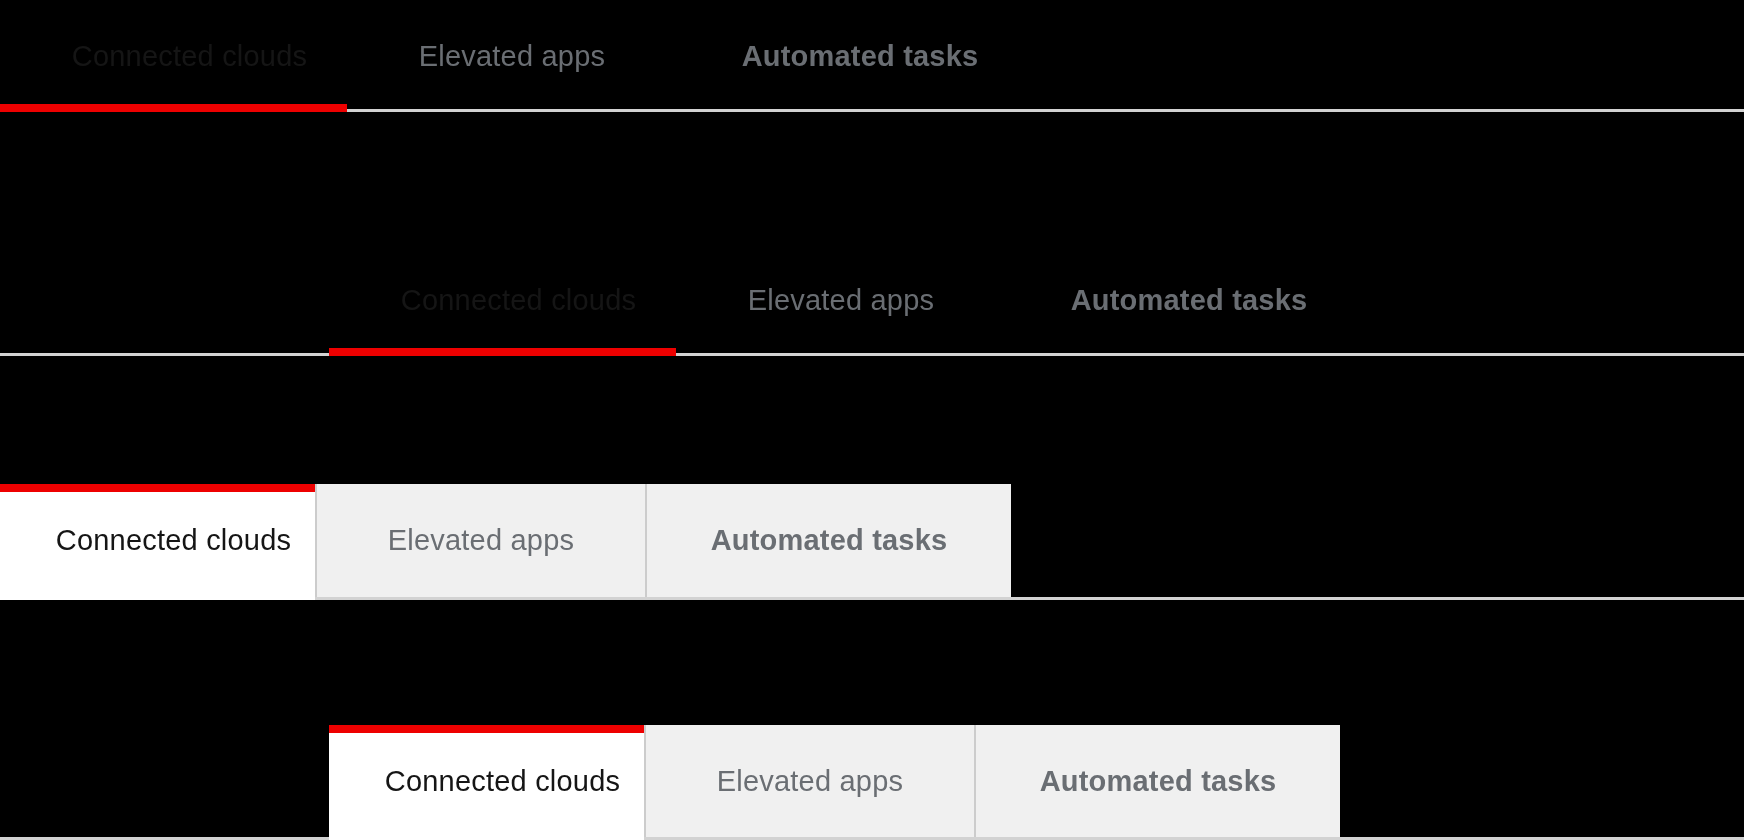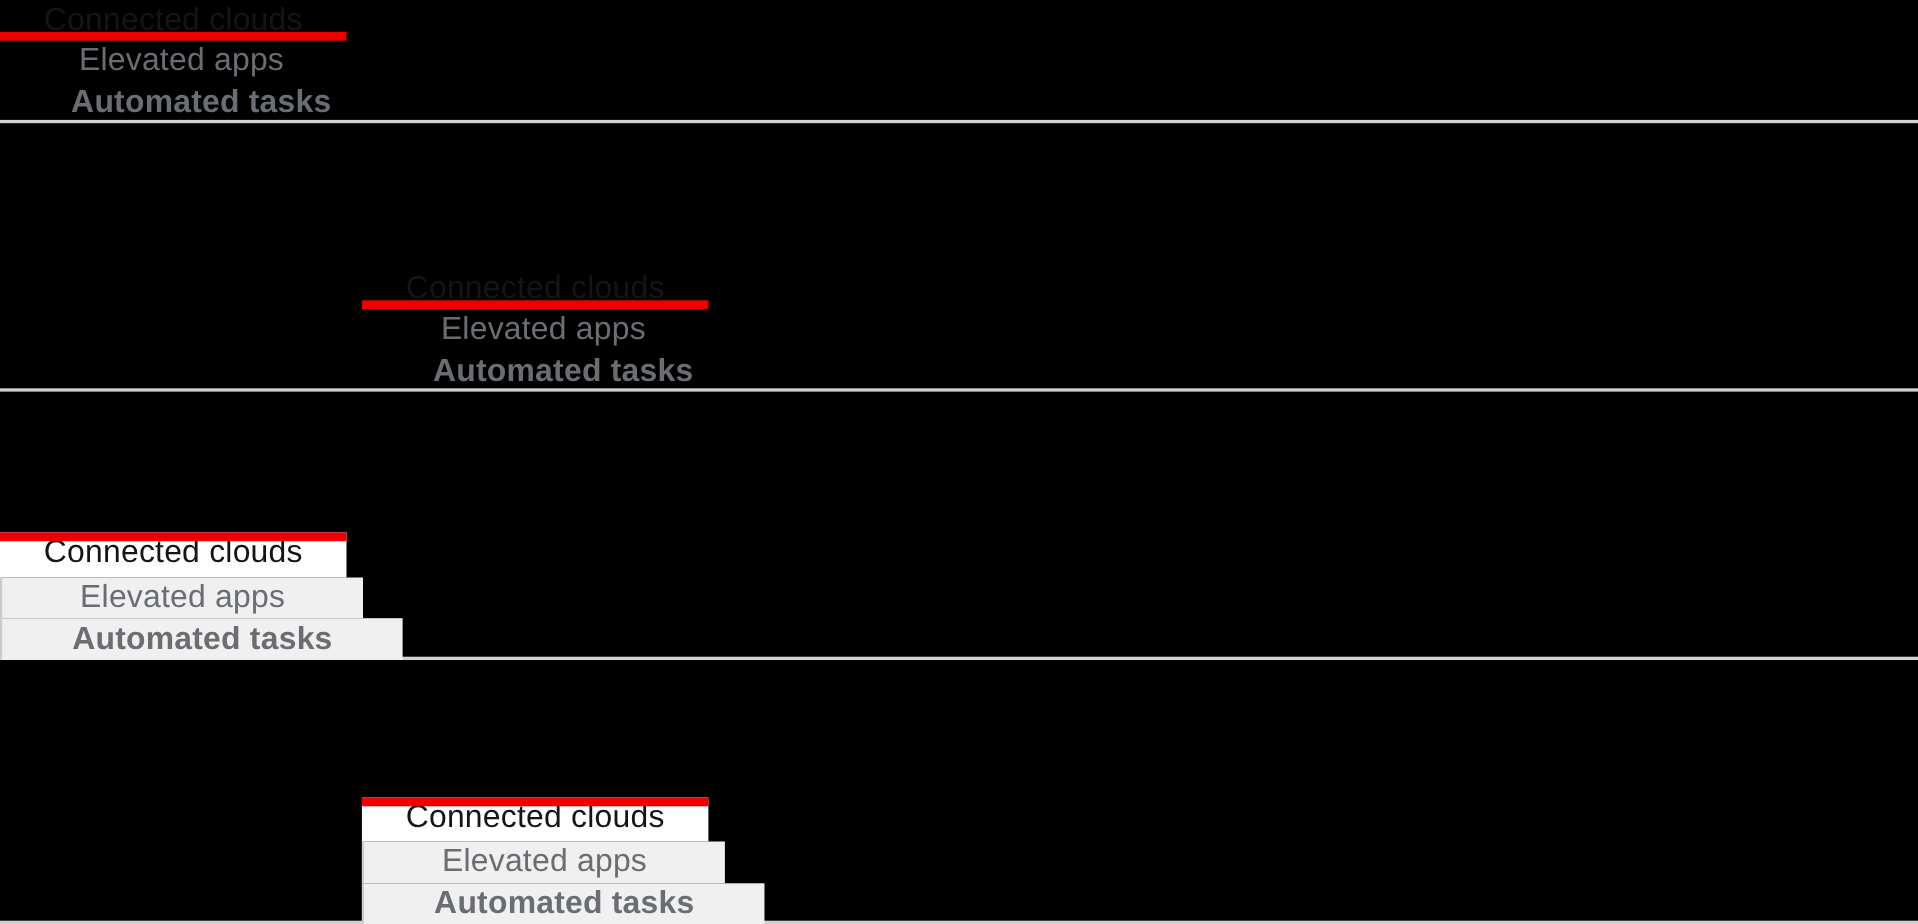--- a/index.html
+++ b/index.html
@@ -2,21 +2,21 @@
 <html><head>
 <meta charset="utf-8">
 <style>
   html,body{margin:0;padding:0;}
   body{
     width:1744px;height:840px;position:relative;overflow:hidden;
     background:#000000;
     font-family:"Liberation Sans", sans-serif;
   }
   .tab-group{position:absolute;left:0;width:1744px;}
-  .tabs{display:flex;position:relative;height:100%;flex-direction:column;}
+  .tabs{display:flex;position:relative;height:100%;}
 
   
   .tab-group.underline{height:112px;}
   .tab-group.underline .hairline{
     position:absolute;left:0;right:0;bottom:0;height:3px;background:#d2d2d2;
   }
   .tab-group.underline .tab{
     position:relative;height:112px;display:flex;align-items:center;justify-content:center;
     font-size:29px;letter-spacing:0.2px;color:#6a6e73;cursor:pointer;
   }
@@ -50,21 +50,21 @@
   #group-box-left{top:484px;height:116px;}
   #group-box-left .tab{height:113px;}
   #group-box-left .tab.active{height:116px;padding-bottom:3px;}
   #group-box-inset{top:725px;height:115px;}
   #group-box-inset .tab{height:112px;}
   #group-box-inset .tab.active{height:115px;padding-bottom:3px;}
 
   .inset .tabs{margin-left:329px;}
 
   
-  .w-connected{width:315px;}
+  .w-connected{width:315px;padding-left:32px;}
   .w-elevated{width:330px;}
   .w-automated{width:366px;font-weight:bold;}
 </style>
 </head>
 <body>
 
 <div id="group-underline-left" class="tab-group underline">
   <div class="hairline"></div>
   <div class="tabs">
     <div class="tab active w-connected">

